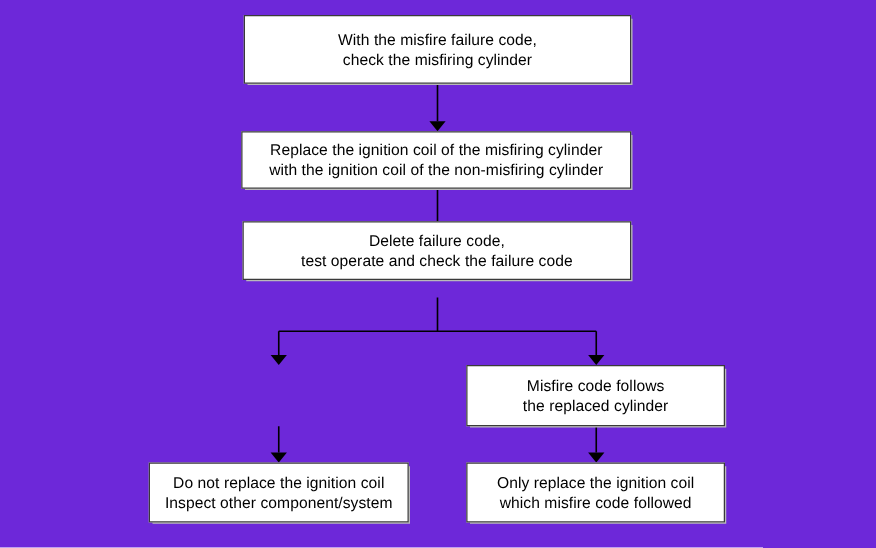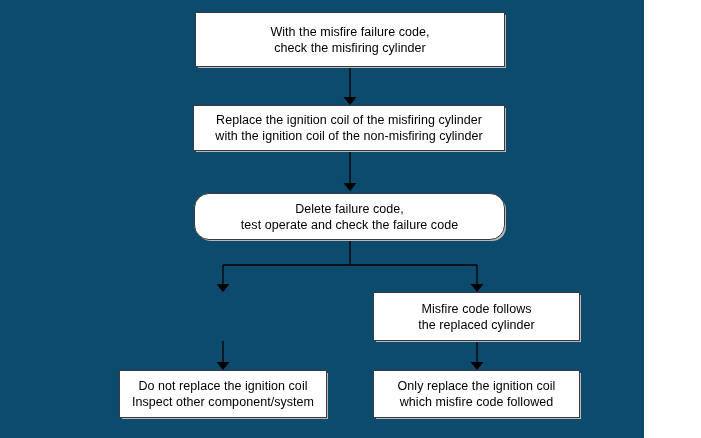--- a/index.html
+++ b/index.html
@@ -6,23 +6,23 @@
     margin: 0;
     padding: 0;
     background: #ffffff;
   }
   body {
     font-family: "Liberation Sans", sans-serif;
     -webkit-font-smoothing: antialiased;
   }
   #canvas {
     position: relative;
-    width: 644px;
+    width: 701px;
     height: 438px;
-    background: #0c4a6e;
+    background: #6d28d9;
     overflow: hidden;
   }
   .node {
     position: absolute;
     box-sizing: border-box;
     background: #ffffff;
     border: 1px solid #ララ;
     display: flex;
     align-items: center;
     justify-content: center;
@@ -103,21 +103,21 @@
   <div class="node" style="left:195px; top:12px; width:310px; height:55px;">
     <div class="node-text">With the misfire failure code,
 check the misfiring cylinder</div>
   </div>
 
   <div class="node" style="left:193px; top:105px; width:312px; height:46px;">
     <div class="node-text">Replace the ignition coil of the misfiring cylinder
 with the ignition coil of the non-misfiring cylinder</div>
   </div>
 
-  <div class="node" style="left:194px; top:193px; width:311px; height:47px;border-radius:15px;">
+  <div class="node" style="left:194px; top:177px; width:311px; height:47px;">
     <div class="node-text">Delete failure code,
 test operate and check the  failure code</div>
   </div>
 
 
   <div class="node" style="left:119px; top:370px; width:208px; height:48px;">
     <div class="node-text">Do not replace the ignition coil
 Inspect other component/system</div>
   </div>
 

